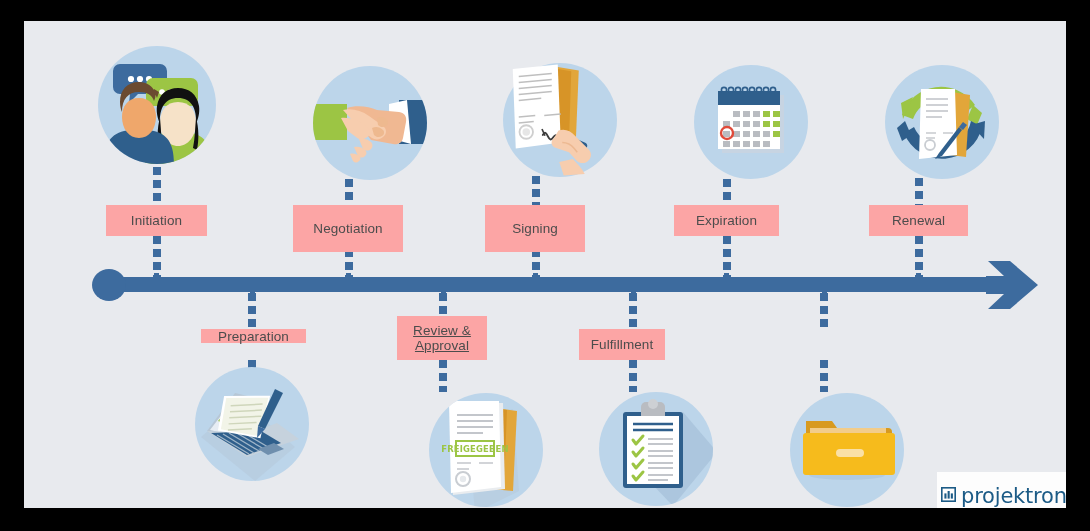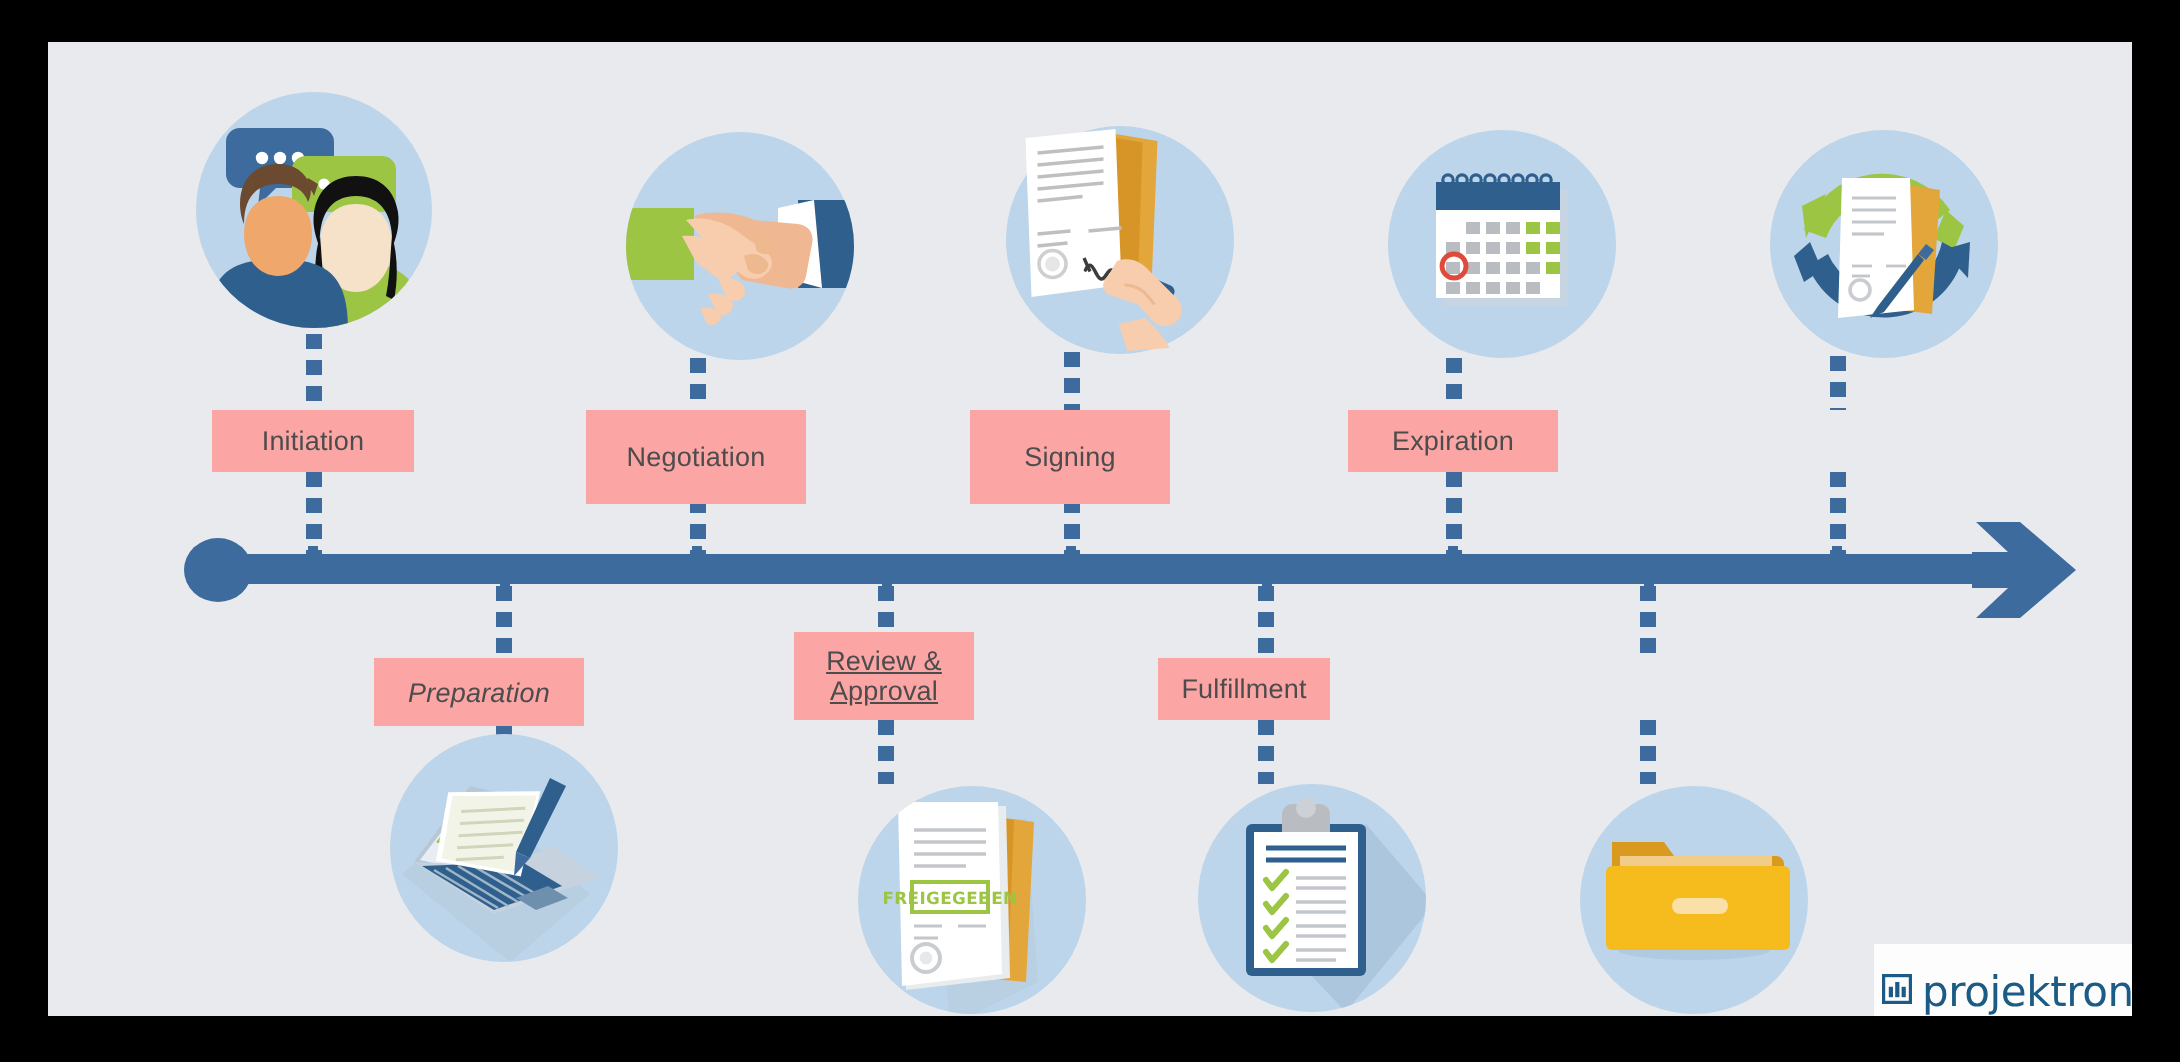--- a/index.html
+++ b/index.html
@@ -219,20 +219,21 @@
   <div class="dash" style="left:129px;top:215px;height:43px;"></div>
   <div class="dash" style="left:321px;top:215px;height:43px;"></div>
   <div class="dash" style="left:508px;top:215px;height:43px;"></div>
   <div class="dash" style="left:699px;top:215px;height:43px;"></div>
   <div class="dash" style="left:891px;top:215px;height:43px;"></div>
 
   <div class="chip" style="left:82px;top:184px;width:101px;height:31px;">Initiation</div>
   <div class="chip" style="left:269px;top:184px;width:110px;height:47px;">Negotiation</div>
   <div class="chip" style="left:461px;top:184px;width:100px;height:47px;text-align:right;">Signing</div>
   <div class="chip" style="left:650px;top:184px;width:105px;height:31px;">Expiration</div>
+  <div class="chip" style="left:845px;top:184px;width:99px;height:31px;">Renewal</div>
 
   <div class="axis-line"></div>
   <div class="axis-dot"></div>
   <svg class="axis-arrow" viewBox="0 0 56 52">
     <path d="M2 17 H20 L4 2 H26 L54 26 L26 50 H4 L20 35 H2 Z" fill="#3d6b9e"></path>
   </svg>
 
   <div class="tick" style="left:130px;top:252px;height:12px;"></div>
   <div class="tick" style="left:322px;top:252px;height:12px;"></div>
   <div class="tick" style="left:509px;top:252px;height:12px;"></div>
@@ -247,21 +248,21 @@
   <div class="dash" style="left:224px;top:272px;height:36px;"></div>
   <div class="dash" style="left:415px;top:272px;height:23px;"></div>
   <div class="dash" style="left:605px;top:272px;height:36px;"></div>
   <div class="dash" style="left:796px;top:272px;height:36px;"></div>
 
   <div class="dash" style="left:224px;top:339px;height:32px;"></div>
   <div class="dash" style="left:415px;top:339px;height:32px;"></div>
   <div class="dash" style="left:605px;top:339px;height:32px;"></div>
   <div class="dash" style="left:796px;top:339px;height:32px;"></div>
 
-  <div class="chip" style="left:163px;top:308px;width:105px;height:34px;font-style:italic;">Preparation</div>
+  <div class="chip" style="left:177px;top:308px;width:105px;height:14px;">Preparation</div>
   <div class="chip" style="left:373px;top:295px;width:90px;height:44px;text-decoration:underline;">Review &amp;
 Approval</div>
   <div class="chip" style="left:555px;top:308px;width:86px;height:31px;">Fulfillment</div>
 
   <div class="circle" style="left:171px;top:346px;width:114px;height:114px;">
     <svg class="ico" viewBox="0 0 114 114">
       <defs>
             <clipPath id="cl5">
               <circle cx="57" cy="57" r="57"></circle>
             </clipPath>

